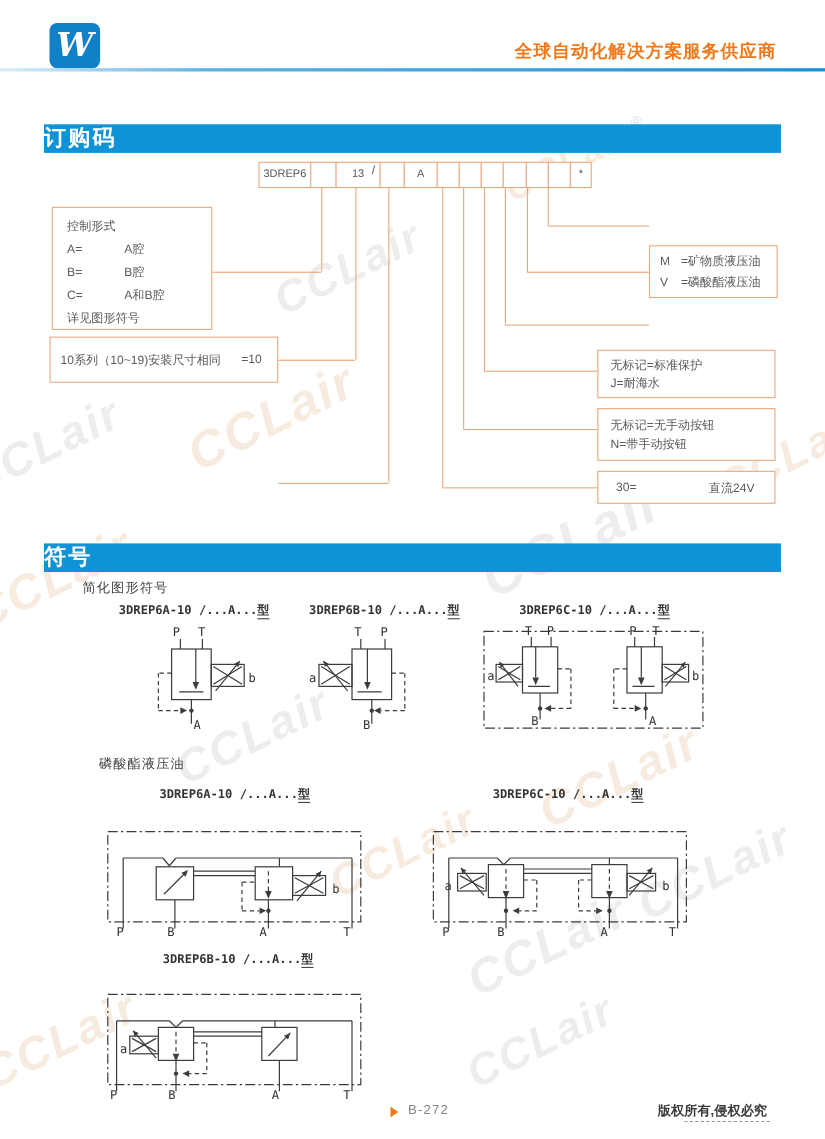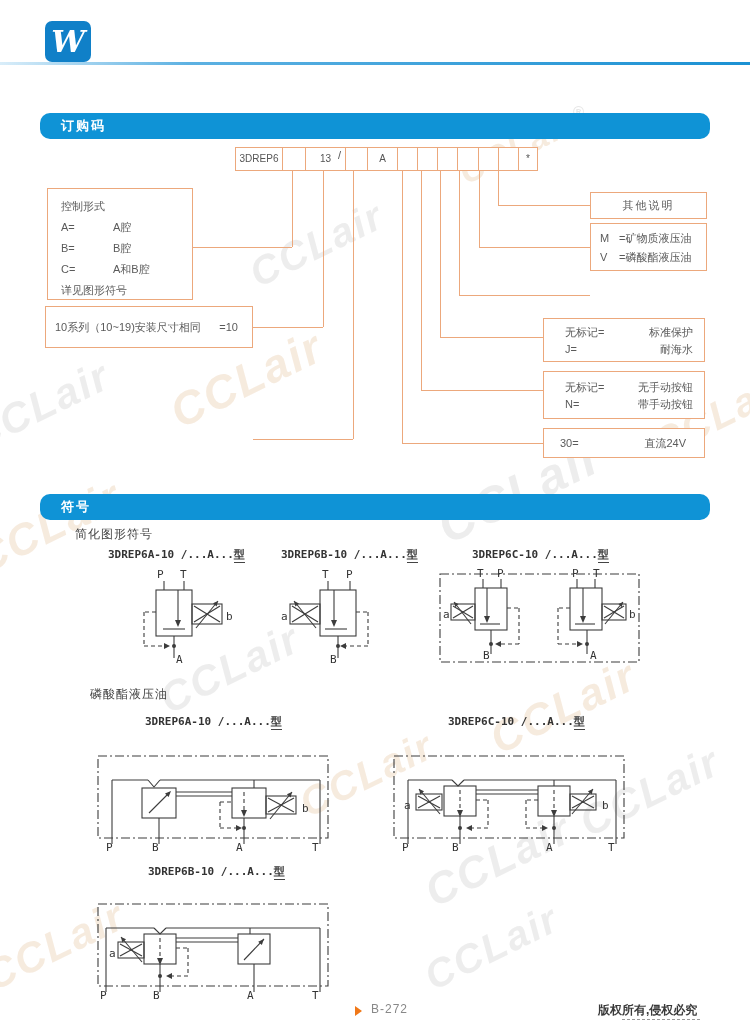--- a/index.html
+++ b/index.html
@@ -9,21 +9,21 @@
   .logo-box{position:absolute;left:45px;top:21px;width:46px;height:41px;background:#1080c8;
             border-radius:7px;color:#fff;display:flex;align-items:center;justify-content:center;}
   .logo-glyph{font-family:"DejaVu Serif",serif;font-style:italic;font-weight:bold;font-size:30px;line-height:1;}
   .brand{position:absolute;left:97px;top:27px;font-size:29px;font-weight:bold;color:#1080c8;letter-spacing:1px;}
   .brand sup{font-size:11px;position:relative;top:-10px;left:3px;}
   .tagline{position:absolute;left:468px;top:37px;font-size:16px;font-weight:bold;color:#f07818;letter-spacing:1px;}
   .header-line{position:absolute;left:0;top:62px;width:750px;height:3px;
                background:linear-gradient(90deg,#d9edf9 0%,#5db1e2 25%,#1b91d3 100%);}
   
   .sec-bar{position:absolute;left:40px;width:670px;height:26px;background:#0f93d6;color:#fff;
-           font-size:13px;font-weight:bold;line-height:26px;padding-left:21px;box-sizing:border-box;letter-spacing:2px;border-radius:10px;}
+           font-size:20px;font-weight:bold;line-height:26px;padding-left:0;box-sizing:border-box;letter-spacing:2px;}
   
   .code-row{position:absolute;left:235px;top:147px;display:flex;}
   .cell{height:22px;border:1px solid #eca87c;margin-left:-1px;background:#fff;font-size:10px;
         color:#555;text-align:center;line-height:22px;box-sizing:content-box;}
   .cell:first-child{margin-left:0;}
   .cw0{width:46px}.cw1{width:22px}.cw2{width:39px}.cw3{width:21px}.cw4{width:29px}.cw5{width:19px}
   .cw6{width:19px}.cw7{width:19px}.cw8{width:20px}.cw9{width:19px}.cw10{width:19px}.cw11{width:18px}
   .slash{position:absolute;left:338px;top:149px;font-size:11px;color:#555;}
   .vl{position:absolute;width:1px;background:#eca87c;}
   .hl{position:absolute;height:1px;background:#eca87c;}
@@ -35,21 +35,21 @@
   .lb2{left:45px;top:306px;width:208px;height:42px;display:flex;align-items:center;
        justify-content:space-between;padding:0 14px 0 9px;}
   .lb3{left:45px;top:398px;width:208px;height:84px;padding:7px 12px;line-height:17px;}
   .lb3 .k{width:100px;}
   .rb1{left:590px;top:192px;width:117px;height:27px;display:flex;align-items:center;justify-content:center;letter-spacing:2px;}
   .rb2{left:590px;top:223px;width:117px;height:48px;padding:5px 9px;line-height:19px;}
   .rb2 .k{width:19px;}
   .rb3{left:590px;top:278px;width:115px;height:34px;display:flex;align-items:center;padding:0 9px;}
   .rb3 .k{width:27px;}
   .rb4{left:543px;top:318px;width:162px;height:44px;padding:5px 11px;line-height:17px;}
-  .rb4 .kv,.rb5 .kv{justify-content:space-between;margin-left:10px;}
+  .rb4 .kv,.rb5 .kv{}
   .rb5{left:543px;top:371px;width:162px;height:48px;padding:7px 11px;line-height:17px;}
   .rb6{left:543px;top:428px;width:162px;height:30px;display:flex;align-items:center;
        justify-content:space-between;padding:0 18px 0 16px;}
   
   .sub-label{position:absolute;font-size:12px;color:#444;letter-spacing:1px;}
   .cap{position:absolute;font-size:11px;color:#333;font-family:"DejaVu Sans Mono",monospace;font-weight:bold;}
   .cap .ty{border-bottom:1px solid #444;padding-bottom:1px;}
   svg.sym{position:absolute;}
   svg.sym line,svg.sym rect,svg.sym polyline{stroke:#3c3c3c;stroke-width:1.1;fill:none;}
   svg.sym rect.dd{stroke-dasharray:9 3 2 3;}
@@ -86,20 +86,21 @@
   <div class="wm warm" style="left:485px;top:682px;font-size:44px;">CCLair</div>
   <div class="wm warm" style="left:295px;top:752px;font-size:40px;">CCLair</div>
   <div class="wm gray" style="left:575px;top:768px;font-size:42px;">CCLair</div>
   <div class="wm gray" style="left:420px;top:835px;font-size:44px;">CCLair</div>
   <div class="wm warm" style="left:-20px;top:922px;font-size:42px;">CCLair</div>
   <div class="wm gray" style="left:420px;top:925px;font-size:40px;">CCLair</div>
 
   <div class="logo-box">
     <span class="logo-glyph">W</span>
   </div>
+  <div class="tagline">全球自动化解决方案服务供应商</div>
   <div class="header-line"></div>
 
   <div class="sec-bar" style="top:113px;">订购码</div>
 
   <div class="code-row">
     <div class="cell cw0">3DREP6</div>
     <div class="cell cw1"></div>
     <div class="cell cw2">13</div>
     <div class="cell cw3"></div>
     <div class="cell cw4">A</div>
@@ -148,23 +149,20 @@
       </div>
     <div>详见图形符号</div>
   </div>
 
   <div class="box lb2">
     <span>10系列（10~19)安装尺寸相同</span>
     <span>=10</span>
   </div>
 
 
-  <div class="box rb1">
-    <span>其他说明</span>
-  </div>
   <div class="box rb2">
     <div class="kv">
         <span class="k">M</span>
         <span>=矿物质液压油</span>
       </div>
     <div class="kv">
         <span class="k">V</span>
         <span>=磷酸酯液压油</span>
       </div>
   </div>

